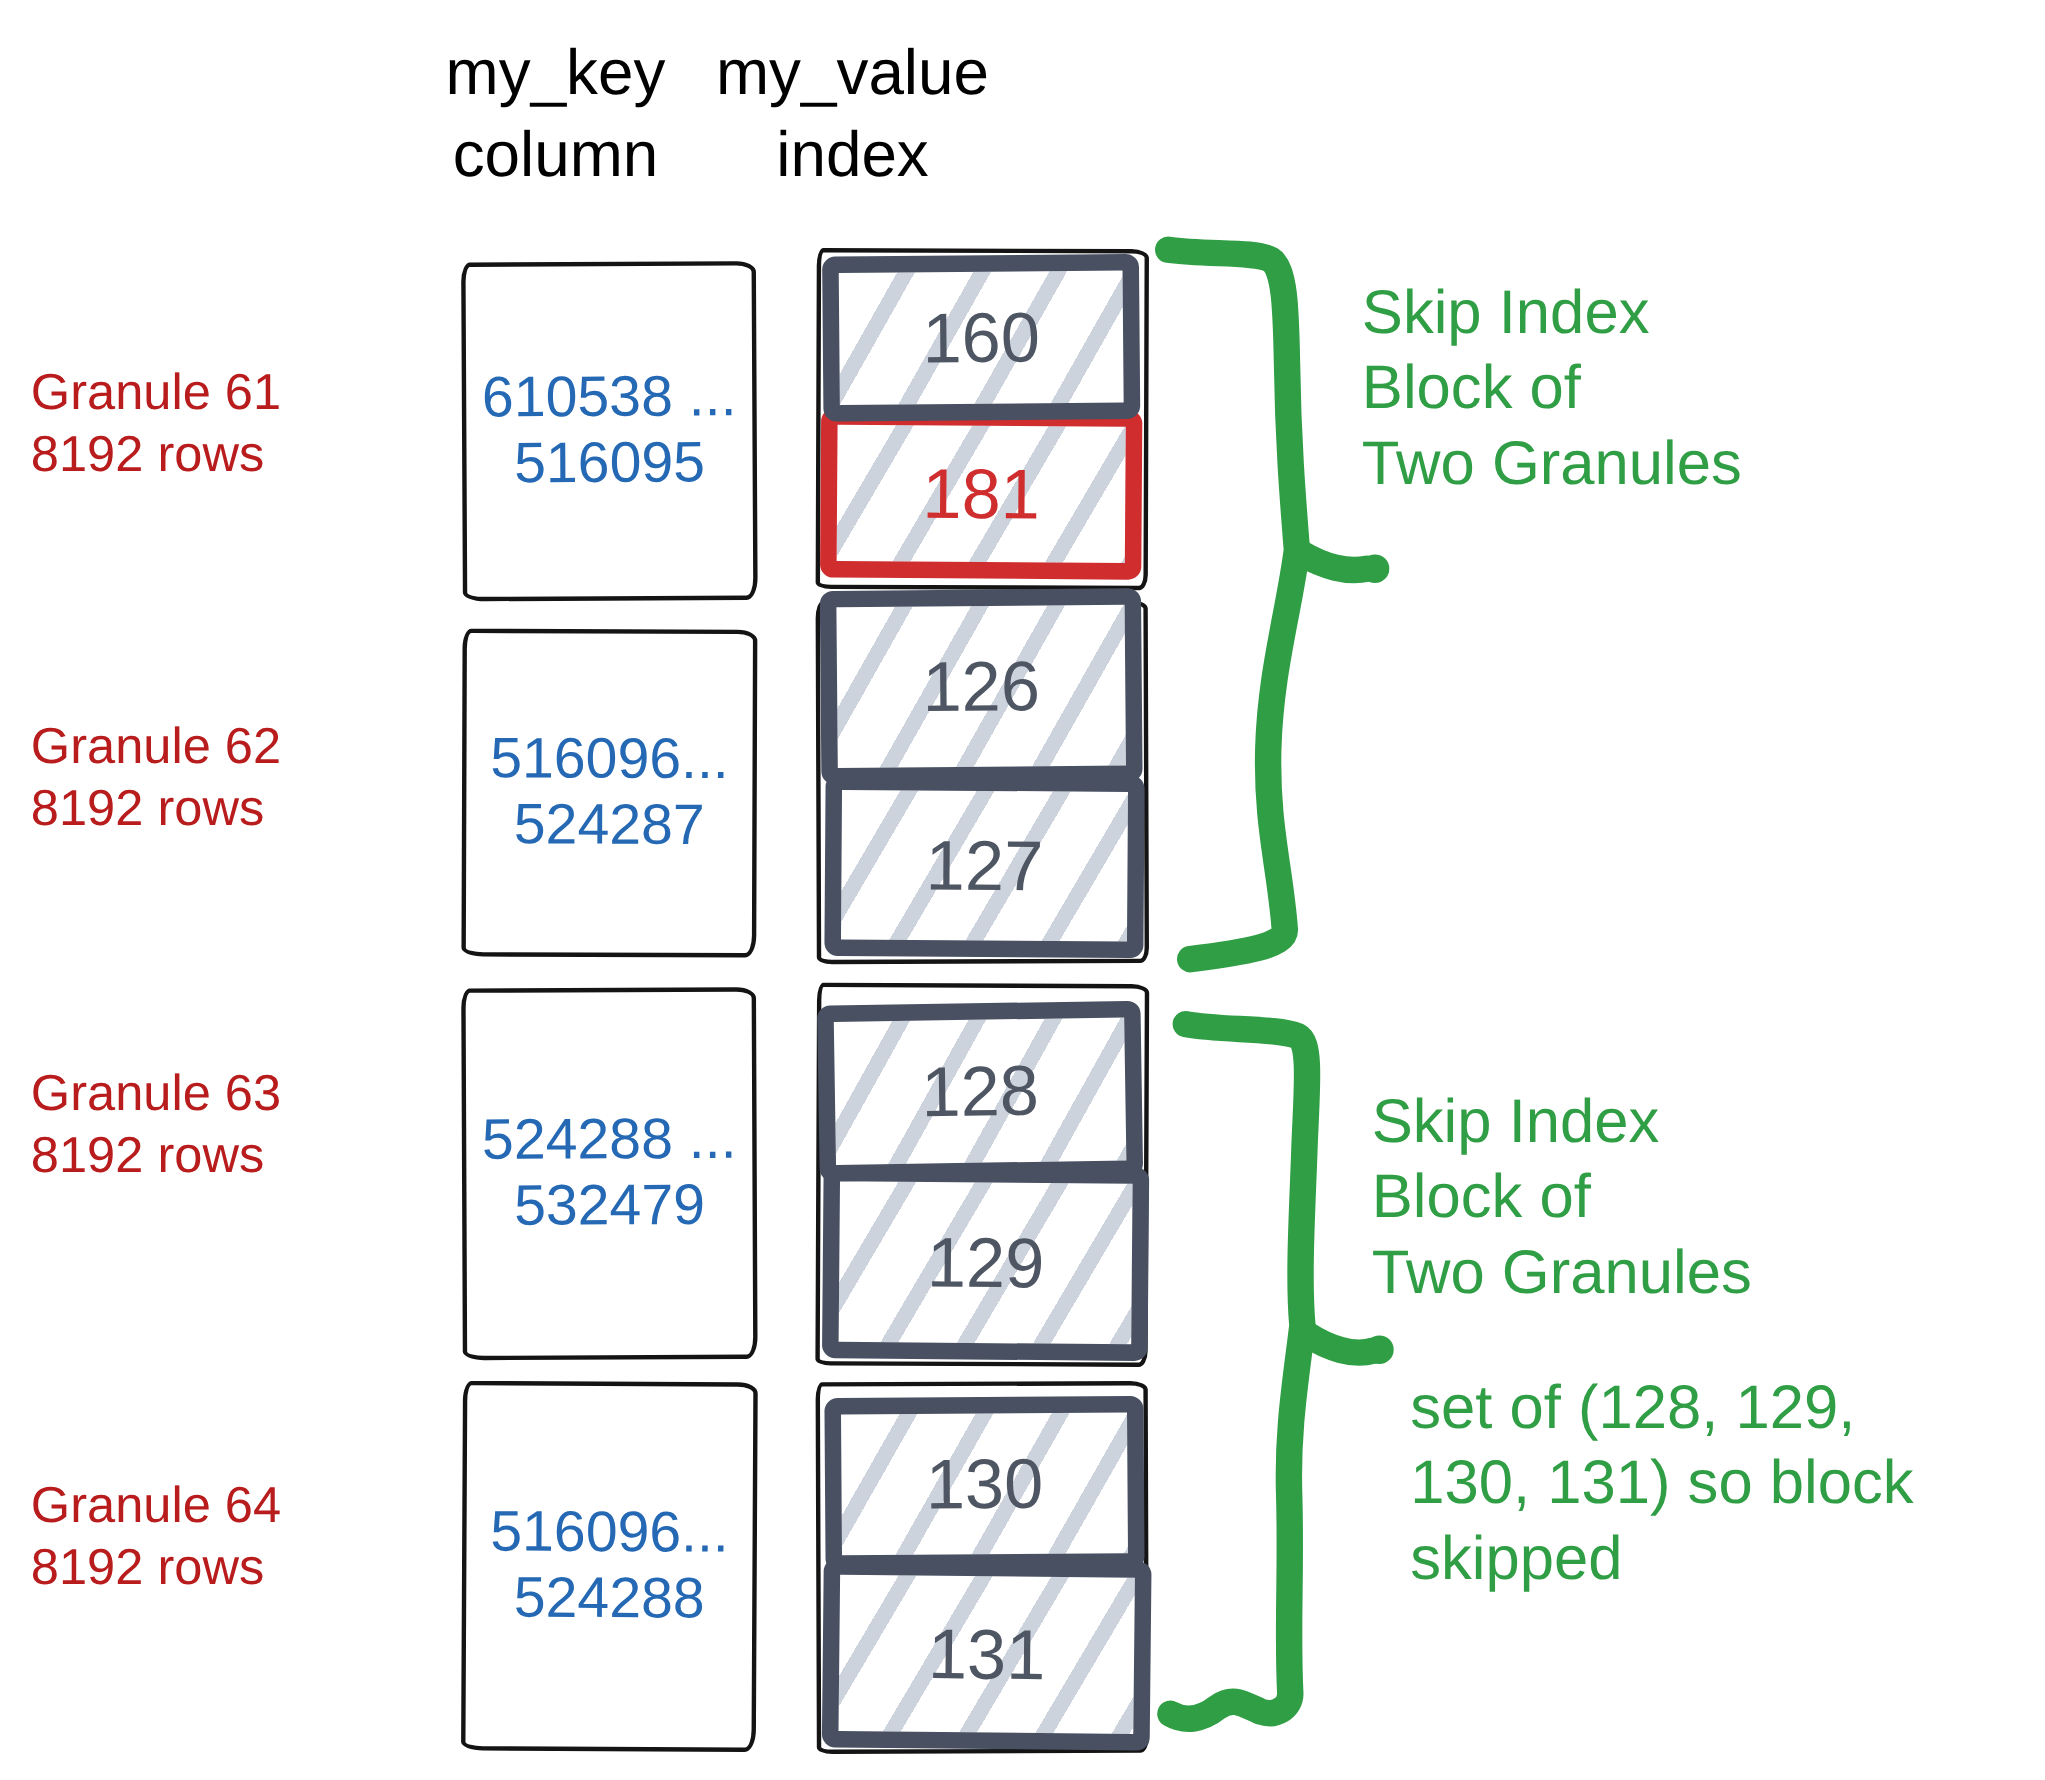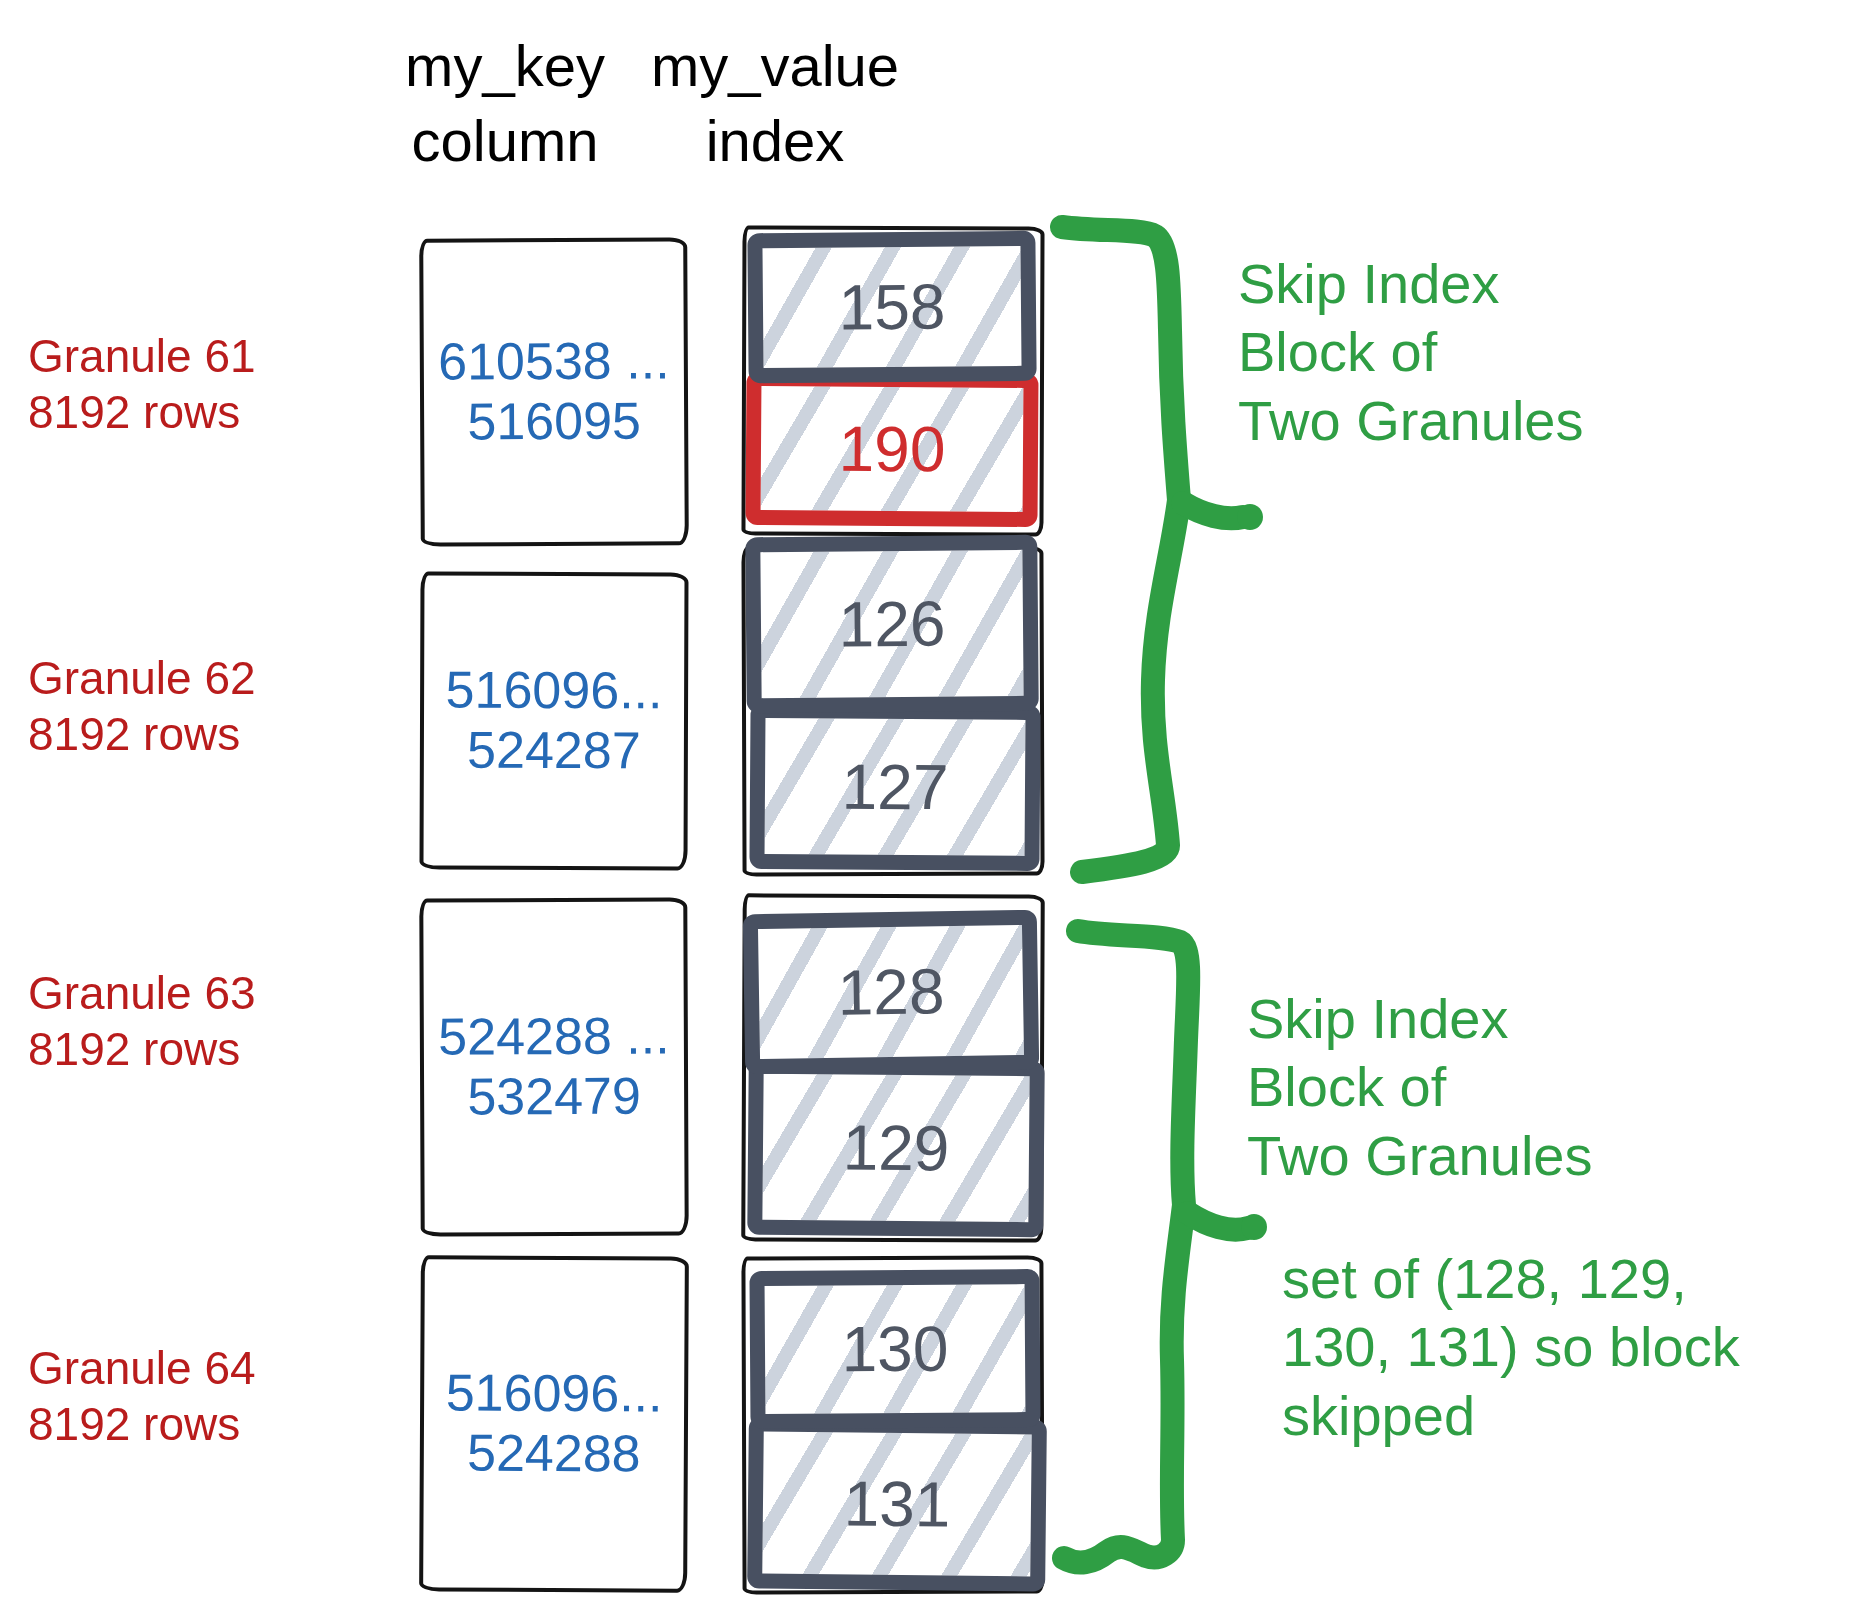--- a/index.html
+++ b/index.html
@@ -114,24 +114,24 @@
     <span class="krange">516096...
 524288</span>
   </div>
 
   <div class="vout" style="top:226px;height:310px;transform:rotate(0.2deg);"></div>
   <div class="vout" style="top:546px;height:330px;transform:rotate(-0.2deg);"></div>
   <div class="vout" style="top:894px;height:348px;transform:rotate(0.25deg);"></div>
   <div class="vout" style="top:1256px;height:338px;transform:rotate(-0.2deg);"></div>
 
   <div class="vblock top" style="left:748px;top:232px;width:288px;height:150px;transform:rotate(-0.5deg);">
-    <span class="vnum">158</span>
+    <span class="vnum">160</span>
   </div>
   <div class="vblock red" style="left:746px;top:372px;width:292px;height:154px;transform:rotate(0.4deg);">
-    <span class="vnum">190</span>
+    <span class="vnum">181</span>
   </div>
 
   <div class="vblock top" style="left:746px;top:536px;width:292px;height:176px;transform:rotate(-0.5deg);">
     <span class="vnum">126</span>
   </div>
   <div class="vblock" style="left:750px;top:704px;width:290px;height:166px;transform:rotate(0.4deg);">
     <span class="vnum">127</span>
   </div>
 
   <div class="vblock top" style="left:744px;top:912px;width:294px;height:160px;transform:rotate(-0.9deg);">

